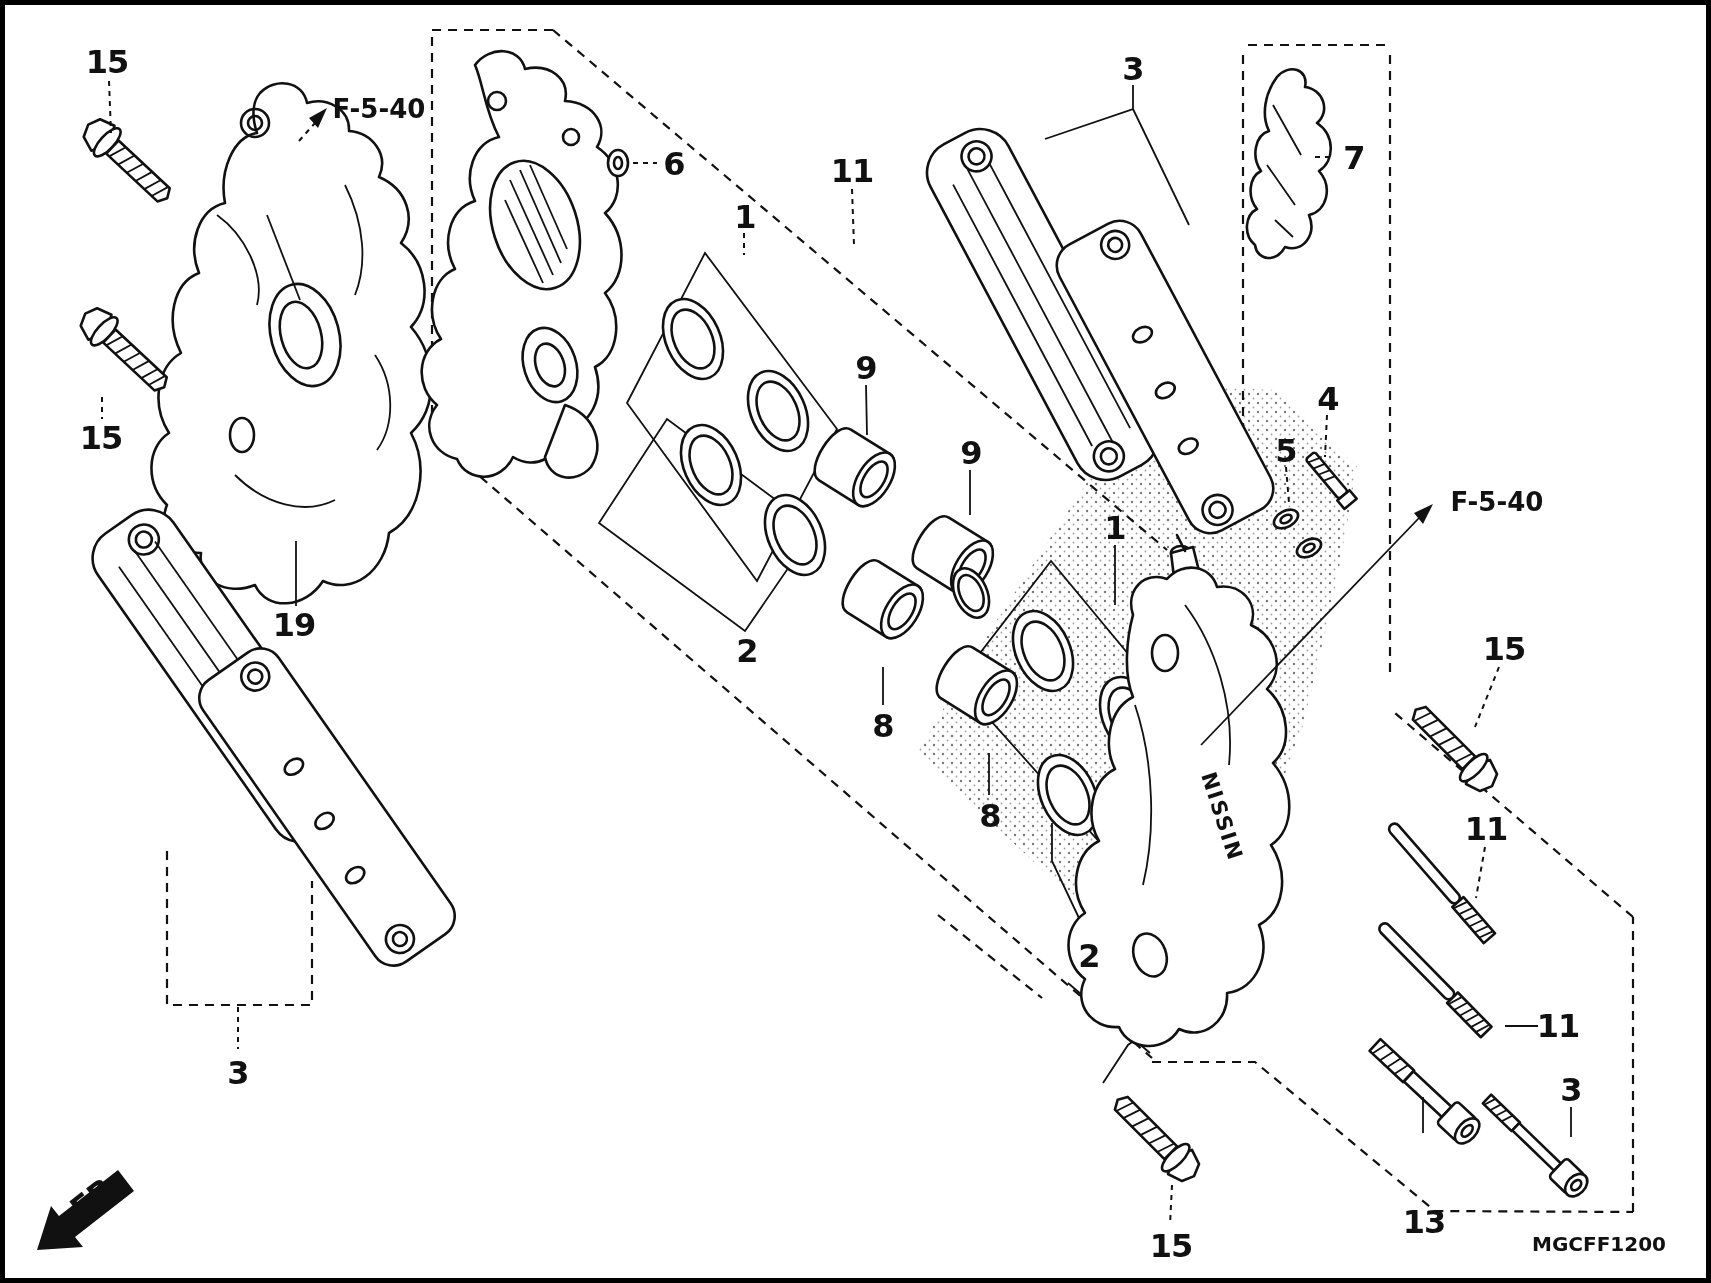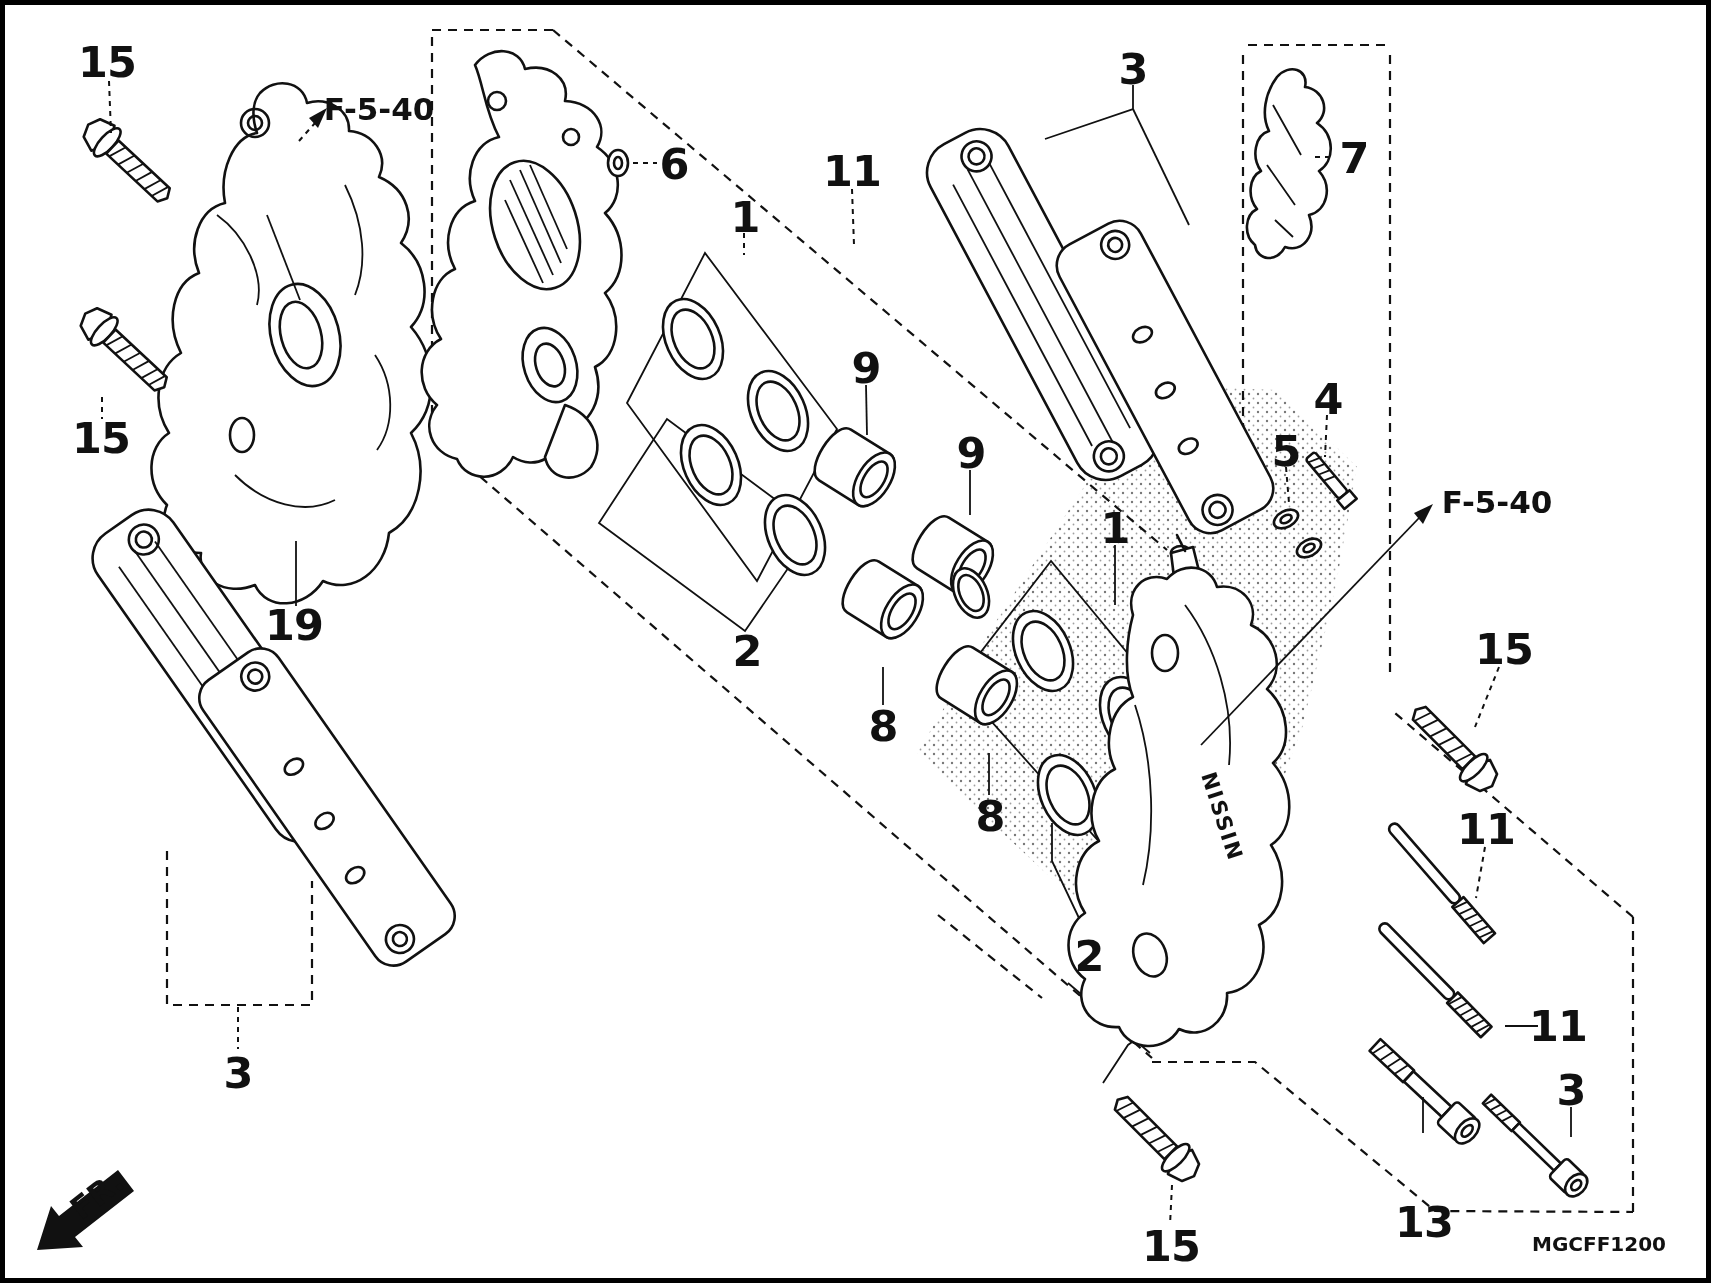--- a/index.html
+++ b/index.html
@@ -4,24 +4,24 @@
 <style>
   html,body{margin:0;padding:0;background:#e8e8e8;}
   #stage{
     position:relative;width:1711px;height:1283px;background:#fff;
     border:5px solid #000;box-sizing:border-box;overflow:hidden;
     font-family:"DejaVu Sans","Liberation Sans",sans-serif;
   }
   #art{position:absolute;left:0;top:0;}
   .co{
     position:absolute;transform:translate(-50%,-50%);
-    font-weight:bold;font-size:43px;color:#111;line-height:1;
+    font-weight:bold;font-size:32px;color:#111;line-height:1;
     letter-spacing:-1px;white-space:nowrap;
   }
-  .ref{font-size:31px;letter-spacing:0;}
+  .ref{font-size:26px;letter-spacing:0;}
   .code{font-size:20px;letter-spacing:0;}
   svg *{vector-effect:non-scaling-stroke;}
   .ln{stroke:#111;stroke-width:2.6;fill:white;stroke-linejoin:round;stroke-linecap:round;}
   .nf{fill:none;}
   .thin{stroke:#111;stroke-width:1.8;fill:none;}
   .dash{stroke:#111;stroke-width:2.2;fill:none;stroke-dasharray:9 7;}
   .dashs{stroke:#111;stroke-width:2;fill:none;stroke-dasharray:5 5;}
   .blk{fill:#111;stroke:none;}
 </style>
 </head>

